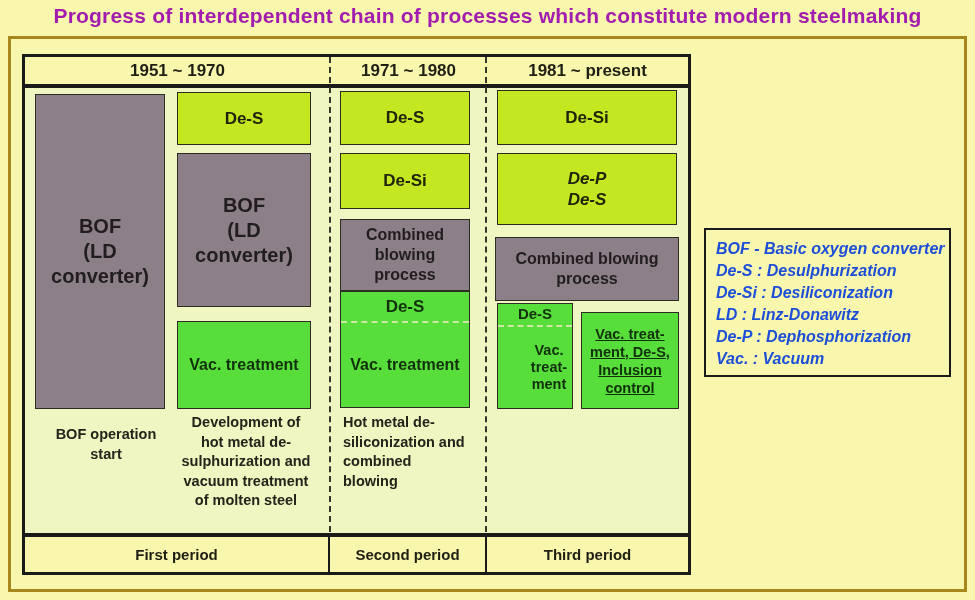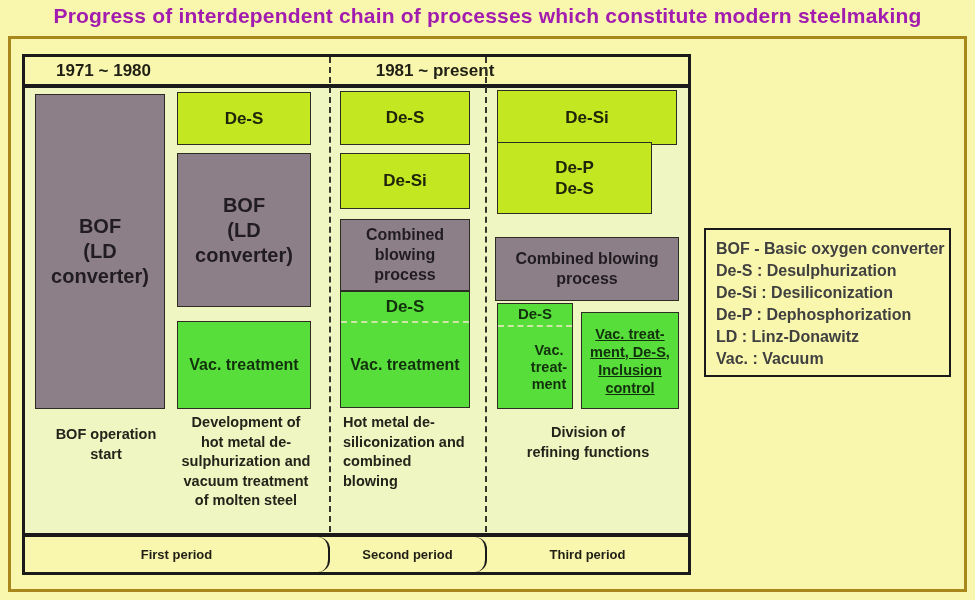--- a/index.html
+++ b/index.html
@@ -46,21 +46,21 @@
     font-size:17px;box-sizing:border-box;
   }
   .footer{
     position:absolute;bottom:0;left:0;right:0;height:35px;
     background:var(--background);
     border-top:4px solid var(--border-dark);
     display:flex;z-index:2;
   }
   .footer .cell{
     display:flex;align-items:center;justify-content:center;
-    font-size:13px;box-sizing:border-box;border-radius:12px;
+    font-size:15px;box-sizing:border-box;
   }
   .cell.c1{width:305px;}
   .cell.c2{width:157px;}
   .cell.c3{flex:1;}
   .footer .cell.c1,.footer .cell.c2{border-right:2.5px solid var(--border-dark);}
   .vdash{
     position:absolute;top:0;height:475px;width:0;
     border-left:2px dashed #35352c;z-index:3;
   }
   .vdash.d1{left:304px;}
@@ -85,32 +85,33 @@
   }
   .caption{
     position:absolute;font-size:14.5px;line-height:19.5px;
     white-space:pre-line;text-align:center;z-index:2;color:#24241a;
   }
   .legend{
     position:absolute;left:704px;top:228px;width:247px;height:149px;
     box-sizing:border-box;border:2px solid var(--border-dark);
     background:var(--background);padding:8px 10px;
   }
-  .legend .line{font-size:16px;line-height:22px;white-space:nowrap;color:#404040;}
+  .legend .line{font-size:16px;line-height:22px;white-space:nowrap;color:#1d4ed8;font-style:italic;}
 </style>
 </head>
 <body>
 
 <div class="title">Progress of interdependent chain of processes which constitute modern steelmaking</div>
 
 <div class="gold-frame"></div>
 
 <div class="main">
 
   <div class="header">
+    <div class="cell c1">1951 ~ 1970</div>
     <div class="cell c2">1971 ~ 1980</div>
     <div class="cell c3">1981 ~ present</div>
   </div>
 
   <div class="vdash d1"></div>
   <div class="vdash d2"></div>
 
   <div class="box gray" style="left:10px;  top:37px;  width:130px; height:315px;">BOF
 (LD converter)</div>
   <div class="box chart" style="left:152px; top:35px;  width:134px; height:53px;">De-S</div>
@@ -122,21 +123,21 @@
   <div class="box chart" style="left:315px; top:96px;  width:130px; height:56px;">De-Si</div>
   <div class="box gray" style="left:315px; top:162px; width:130px; height:72px; font-size:16px;">Combined
 blowing
 process</div>
   <div class="box green split" style="left:315px; top:234px; width:130px; height:117px;">
     <div class="top-seg" style="height:29px;">De-S</div>
     <div class="bot-seg" style="font-size:16px;">Vac. treatment</div>
   </div>
 
   <div class="box chart" style="left:472px; top:33px;  width:180px; height:55px;">De-Si</div>
-  <div class="box chart" style="left:472px; top:85px;  width:155px; height:72px;">De-P
+  <div class="box chart" style="left:472px; top:96px;  width:180px; height:72px;font-style:italic;">De-P
 De-S</div>
   <div class="box gray" style="left:470px; top:180px; width:184px; height:64px; font-size:16px;">Combined blowing
 process</div>
   <div class="box green split" style="left:472px; top:246px; width:76px; height:106px; font-size:14.5px;">
     <div class="top-seg" style="height:21px; font-size:15px;">De-S</div>
     <div class="bot-seg" style="line-height:17px;padding-left:28px;">Vac.
 treat-
 ment</div>
   </div>
   <div class="box green" style="left:556px; top:255px; width:98px; height:97px; font-size:14.5px; line-height:18px;text-decoration:underline;">Vac. treat-
@@ -148,30 +149,28 @@
 start</div>
   <div class="caption" style="left:146px; top:356px; width:150px;">Development of
 hot metal de-
 sulphurization and
 vacuum treatment
 of molten steel</div>
   <div class="caption" style="left:312px; top:356px; width:142px; text-align:left; padding-left:6px;">Hot metal de-
 siliconization and
 combined
 blowing</div>
-  <div class="caption" style="left:468px; top:366px; width:190px;">Division of
-refining functions</div>
 
   <div class="footer">
     <div class="cell c1">First period</div>
     <div class="cell c2">Second period</div>
     <div class="cell c3">Third period</div>
   </div>
 </div>
 
 <div class="legend">
   <div class="line">BOF - Basic oxygen converter</div>
   <div class="line">De-S : Desulphurization</div>
   <div class="line">De-Si : Desiliconization</div>
+  <div class="line">LD : Linz-Donawitz</div>
   <div class="line">De-P : Dephosphorization</div>
-  <div class="line">LD : Linz-Donawitz</div>
   <div class="line">Vac. : Vacuum</div>
 </div>
 
 </body></html>

